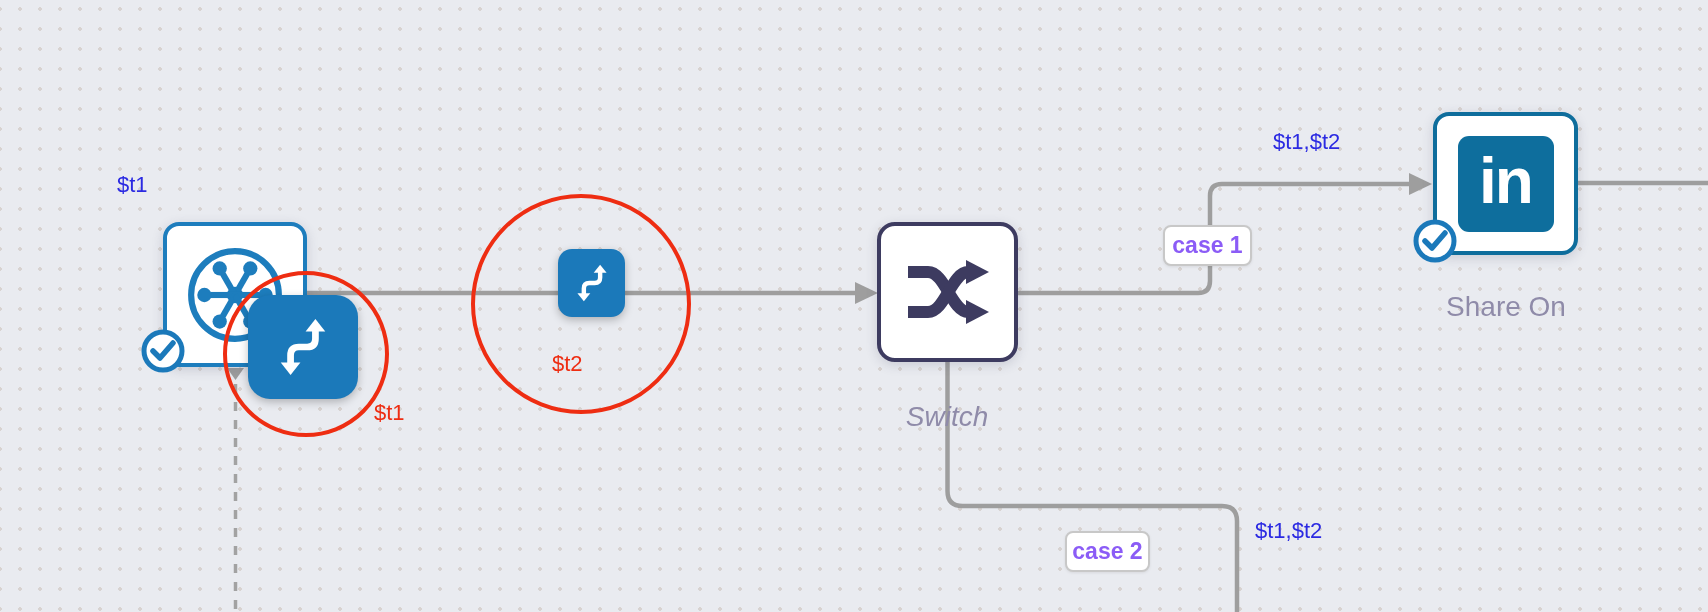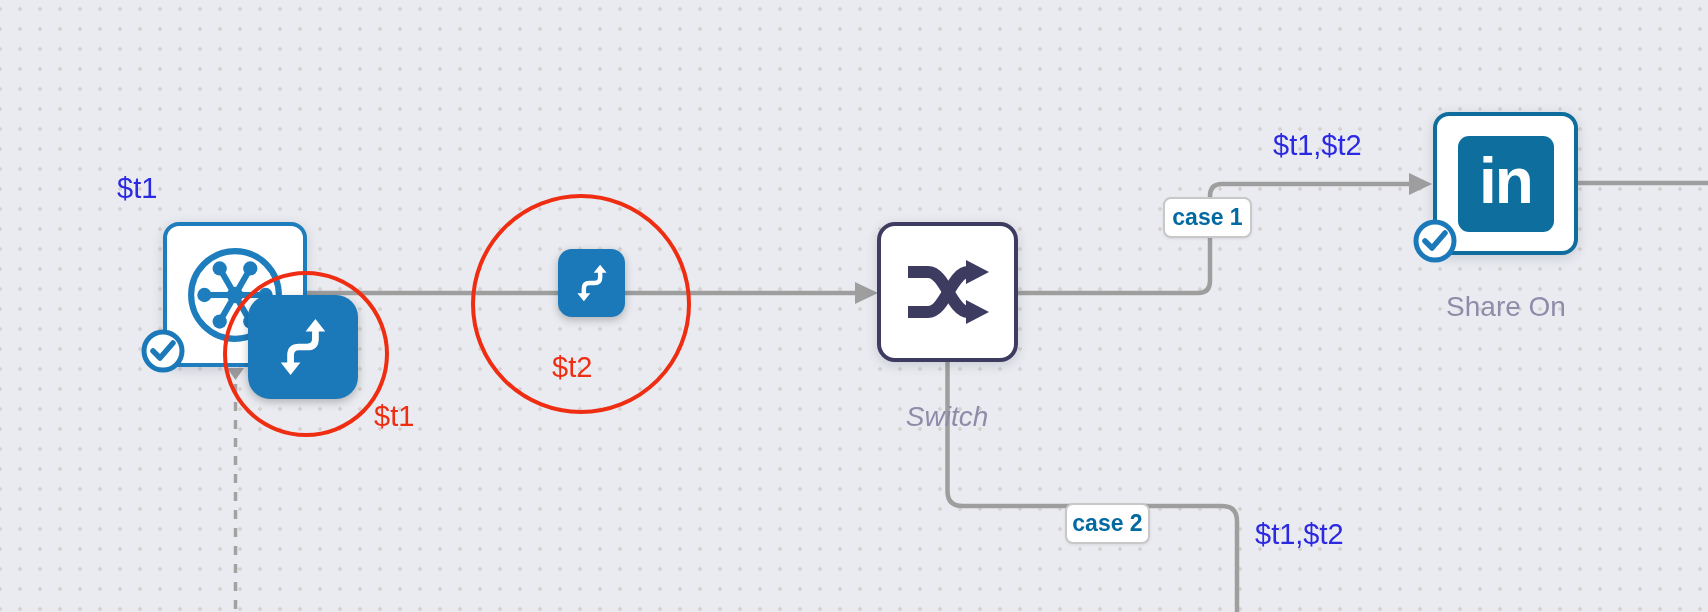--- a/index.html
+++ b/index.html
@@ -30,40 +30,40 @@
     padding-bottom:6px;box-sizing:border-box;
   }
   .check-badge{position:absolute;width:46px;height:46px;z-index:3;}
   .node-label{
     position:absolute;z-index:2;width:220px;text-align:center;
     color:#8f8ba9;font-size:28px;line-height:35px;
   }
   .case-badge{
     position:absolute;z-index:3;display:flex;align-items:center;justify-content:center;
     background:#fff;border:2px solid #c8c8c8;border-radius:8px;
-    color:#0369a1;font-weight:bold;font-size:23px;
-    box-shadow:0 1px 3px rgba(0,0,0,.08);box-sizing:border-box;
+    color:#8b5cf6;font-weight:bold;font-size:23px;
+    box-shadow:0 1px 3px rgba(0,0,0,.08);box-sizing:border-box;margin-top:28px;
   }
   .case1{left:1163px;top:197px;width:89px;height:41px;}
   .case2{left:1065px;top:503px;width:85px;height:41px;}
   .swap-icon{
     position:absolute;z-index:4;background:#1b79ba;
     display:flex;align-items:center;justify-content:center;
     box-shadow:0 3px 8px rgba(0,0,0,.25);
   }
   .swap-1{left:248px;top:295px;width:110px;height:104px;border-radius:22px;}
   .swap-2{left:558px;top:249px;width:67px;height:68px;border-radius:14px;}
   .red-circle{
     position:absolute;z-index:5;border:4.5px solid #ee2d12;border-radius:50%;
     box-sizing:border-box;pointer-events:none;
   }
   .red-circle-1{left:223px;top:271px;width:166px;height:166px;}
   .red-circle-2{left:471px;top:194px;width:220px;height:220px;}
   .ann{
-    position:absolute;z-index:6;font-size:29px;font-weight:500;
+    position:absolute;z-index:6;font-size:22px;font-weight:500;
     white-space:nowrap;pointer-events:none;
   }
   .ann-blue{color:#2b2ae2;}
   .ann-red{color:#ee2d12;}
   .ann-t1-in{left:117px;top:172px;}
   .ann-t1-out{left:374px;top:400px;}
   .ann-t2{left:552px;top:351px;}
   .ann-case1{left:1273px;top:129px;}
   .ann-case2{left:1255px;top:518px;}
 </style>

